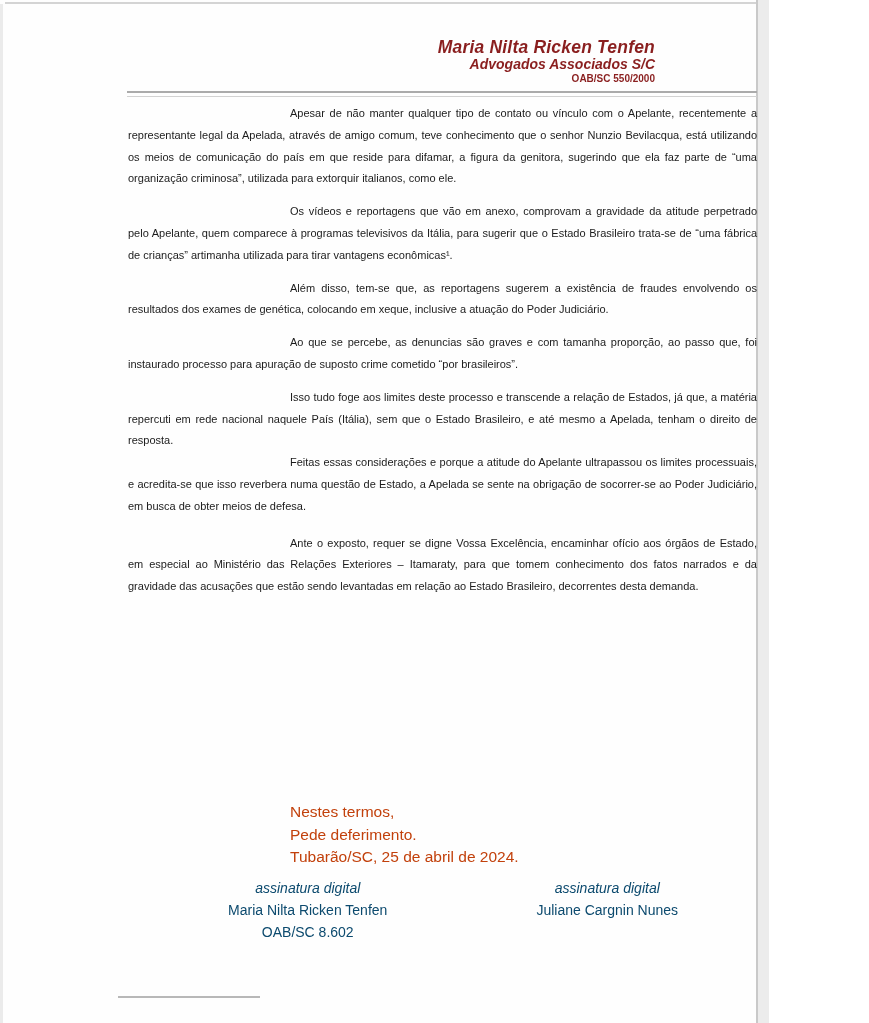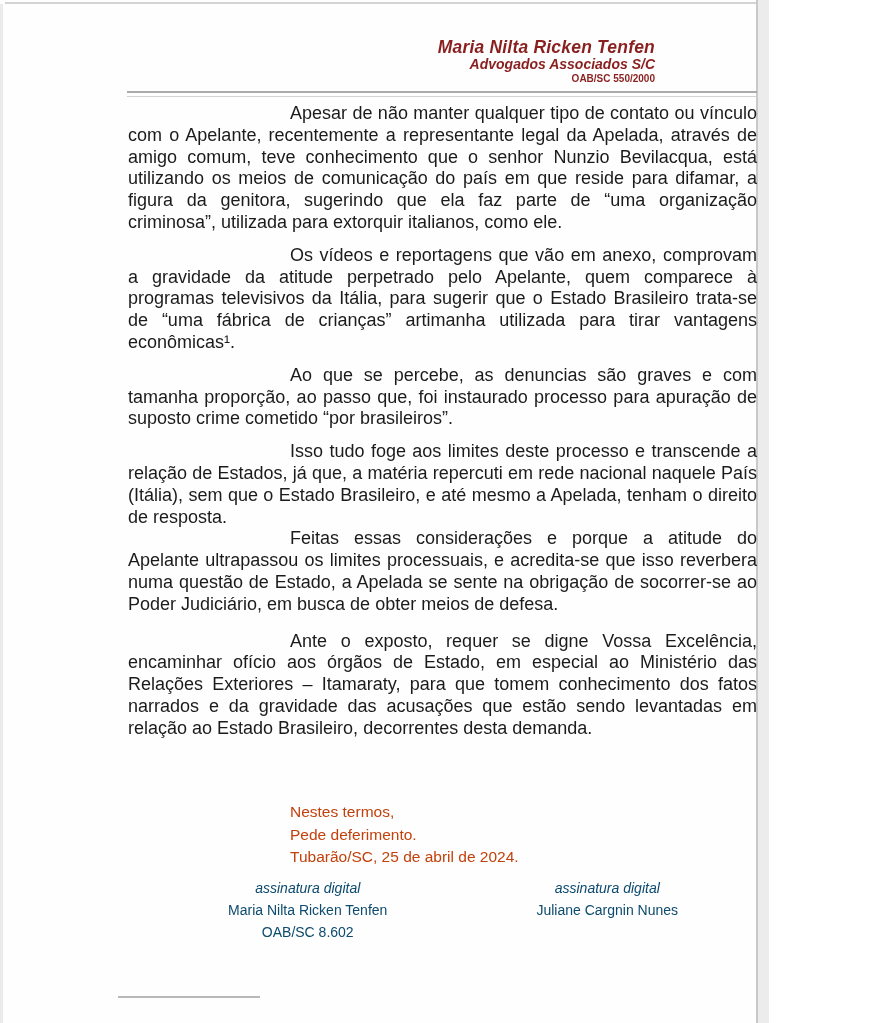--- a/index.html
+++ b/index.html
@@ -21,21 +21,21 @@
   .firm-line2 { font-size:14px; font-weight:700; font-style:italic; line-height:13.5px; }
   .firm-line3 { font-size:10px; font-weight:700; line-height:13.5px; }
   .header-rule {
     position:absolute; top:91px; left:127px; width:630px; height:3px;
     border-top:2px solid #ababab; border-bottom:1px solid #d2d2d2;
   }
 
   
   .content {
     position:absolute; top:103px; left:128px; width:629px;
-    font-size:18px; line-height:21.8px; color:#1b1b1b;
+    font-size:11px; line-height:21.8px; color:#1b1b1b;
     text-align:justify;
   }
   .content p { margin:11px 0 0 0; text-indent:162px; }
   .content p:first-child { margin-top:0; }
   .content p.flush { margin-top:0; }
   .content p.sep   { margin-top:15px; }
 
   
   .closing {
     position:absolute; top:801px; left:290px;
@@ -67,20 +67,21 @@
   <header class="letterhead">
     <div class="firm-name">Maria Nilta Ricken Tenfen</div>
     <div class="firm-line2">Advogados Associados S/C</div>
     <div class="firm-line3">OAB/SC 550/2000</div>
   </header>
   <div class="header-rule"></div>
 
   <main class="content">
     <p>Apesar de não manter qualquer tipo de contato ou vínculo com o Apelante, recentemente a representante legal da Apelada, através de amigo comum, teve conhecimento que o senhor Nunzio Bevilacqua, está utilizando os meios de comunicação do país em que reside para difamar, a figura da genitora, sugerindo que ela faz parte de “uma organização criminosa”, utilizada para extorquir italianos, como ele.</p>
     <p>Os vídeos e reportagens que vão em anexo, comprovam a gravidade da atitude perpetrado pelo Apelante, quem comparece à programas televisivos da Itália, para sugerir que o Estado Brasileiro trata-se de “uma fábrica de crianças” artimanha utilizada para tirar vantagens econômicas¹.</p>
+    <p>Além disso, tem-se que, as reportagens sugerem a existência de fraudes envolvendo os resultados dos exames de genética, colocando em xeque, inclusive a atuação do Poder Judiciário.</p>
     <p>Ao que se percebe, as denuncias são graves e com tamanha proporção, ao passo que, foi instaurado processo para apuração de suposto crime cometido “por brasileiros”.</p>
     <p>Isso tudo foge aos limites deste processo e transcende a relação de Estados, já que, a matéria repercuti em rede nacional naquele País (Itália), sem que o Estado Brasileiro, e até mesmo a Apelada, tenham o direito de resposta.</p>
     <p class="flush">Feitas essas considerações e porque a atitude do Apelante ultrapassou os limites processuais, e acredita-se que isso reverbera numa questão de Estado, a Apelada se sente na obrigação de socorrer-se ao Poder Judiciário, em busca de obter meios de defesa.</p>
     <p class="sep">Ante o exposto, requer se digne Vossa Excelência, encaminhar ofício aos órgãos de Estado, em especial ao Ministério das Relações Exteriores – Itamaraty, para que tomem conhecimento dos fatos narrados e da gravidade das acusações que estão sendo levantadas em relação ao Estado Brasileiro, decorrentes desta demanda.</p>
   </main>
 
   <div class="closing">
     <div>Nestes termos,</div>
     <div>Pede deferimento.</div>
     <div>Tubarão/SC, 25 de abril de 2024.</div>

